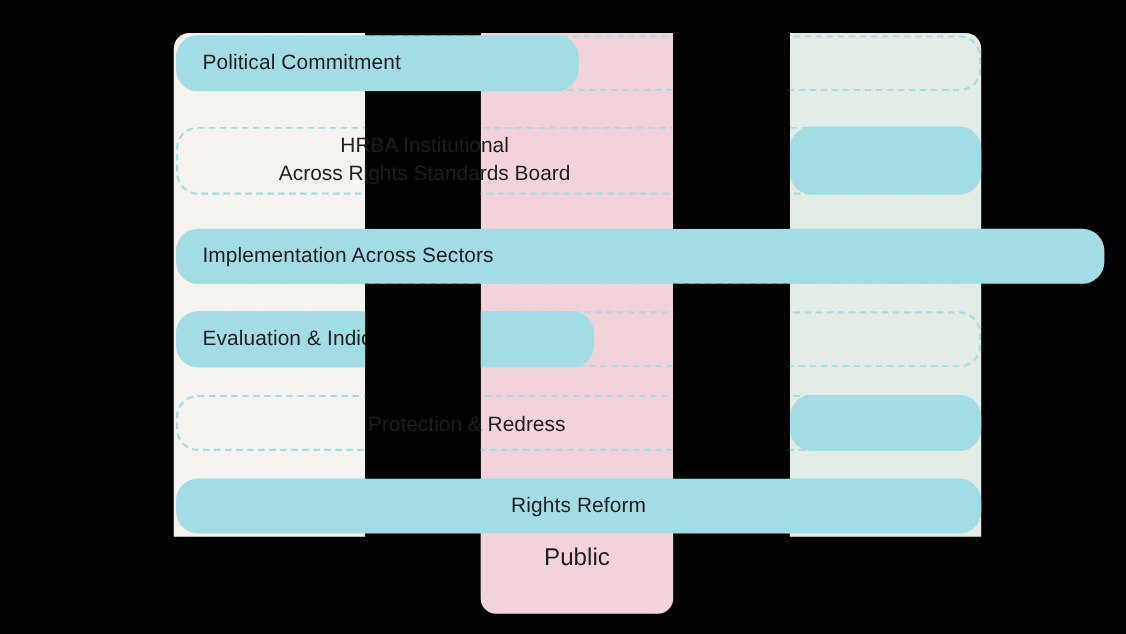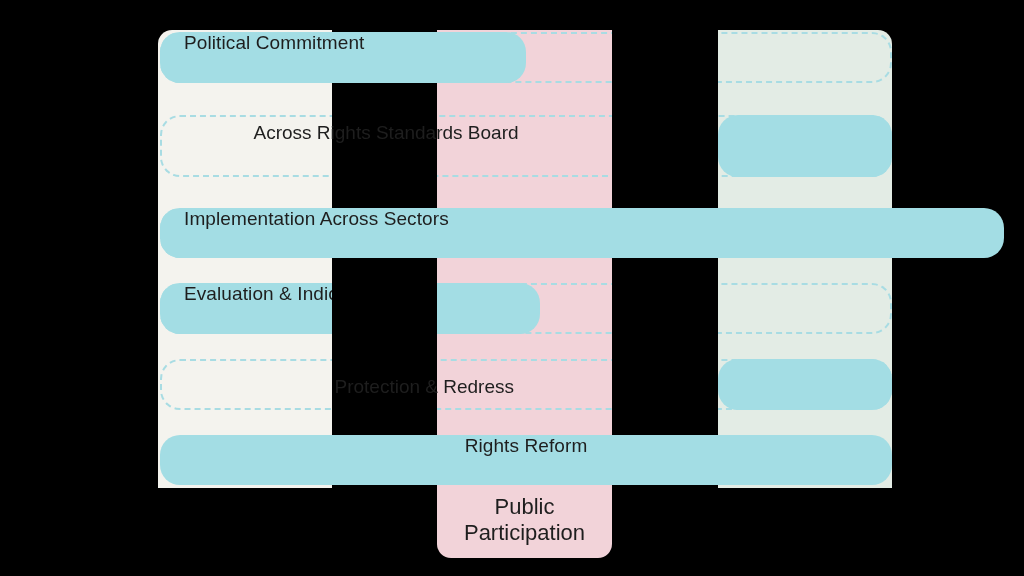--- a/index.html
+++ b/index.html
@@ -48,21 +48,21 @@
     background: #e3ece5;
     border-radius: 0 14px 0 0;
   }
 
   
   .bar-solid {
     position: absolute;
     background: #a3dde4;
     border-radius: 20px;
     display: flex;
-    align-items: flex-start;
+    align-items: center;
     box-sizing: border-box;
   }
   .bar-solid.center { justify-content: center; }
   .bar-solid.left   { justify-content: flex-start; padding-left: 24px; }
 
   
   .track-dashed {
     position: absolute;
     border: 2px dashed #a8dce3;
     border-radius: 20px;
@@ -118,20 +118,21 @@
   <div class="col-band" id="col-mint"></div>
 
   <div class="track-dashed" style="left:160px; top:32px; width:732px; height:51px;"></div>
   <div class="bar-solid left" style="left:160px; top:32px; width:366px; height:51px;">
     <span class="bar-label">Political Commitment</span>
   </div>
 
   <div class="track-dashed" style="left:160px; top:115px; width:732px; height:62px;"></div>
   <div class="bar-solid" style="left:718px; top:115px; width:174px; height:62px;"></div>
   <div class="label-overlay" style="left:160px; top:120px; width:452px;">
+    <div>HRBA Institutional</div>
     <div>Across Rights Standards Board</div>
   </div>
 
   <div class="track-dashed" style="left:160px; top:208px; width:732px; height:50px;"></div>
   <div class="bar-solid left" style="left:160px; top:208px; width:844px; height:50px;">
     <span class="bar-label">Implementation Across Sectors</span>
   </div>
 
   <div class="track-dashed" style="left:160px; top:283px; width:732px; height:51px;"></div>
   <div class="bar-solid left" style="left:160px; top:283px; width:380px; height:51px;">
@@ -147,16 +148,15 @@
   </div>
 
   <div class="occluder" style="left:332px; top:83px;  width:105px; height:125px;"></div>
   <div class="occluder" style="left:612px; top:30px;  width:106px; height:178px;"></div>
   <div class="occluder" style="left:332px; top:258px; width:105px; height:177px;"></div>
   <div class="occluder" style="left:612px; top:258px; width:106px; height:177px;"></div>
   <div class="occluder" style="left:332px; top:30px;  width:105px; height:2px;"></div>
 
   <div id="public-participation-label">
     <div>Public</div>
-    <div>Participation</div>
   </div>
 
 </div>
 
 </body></html>

